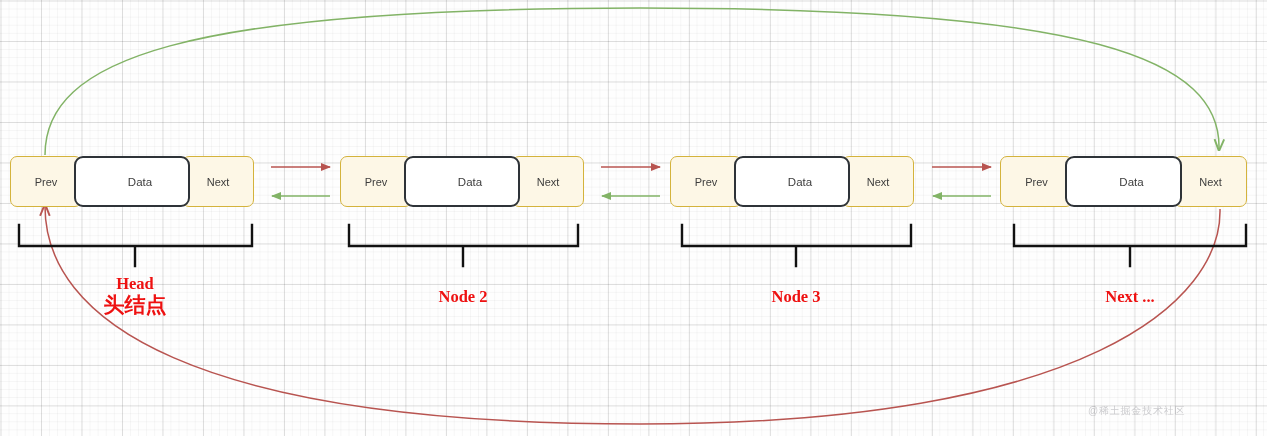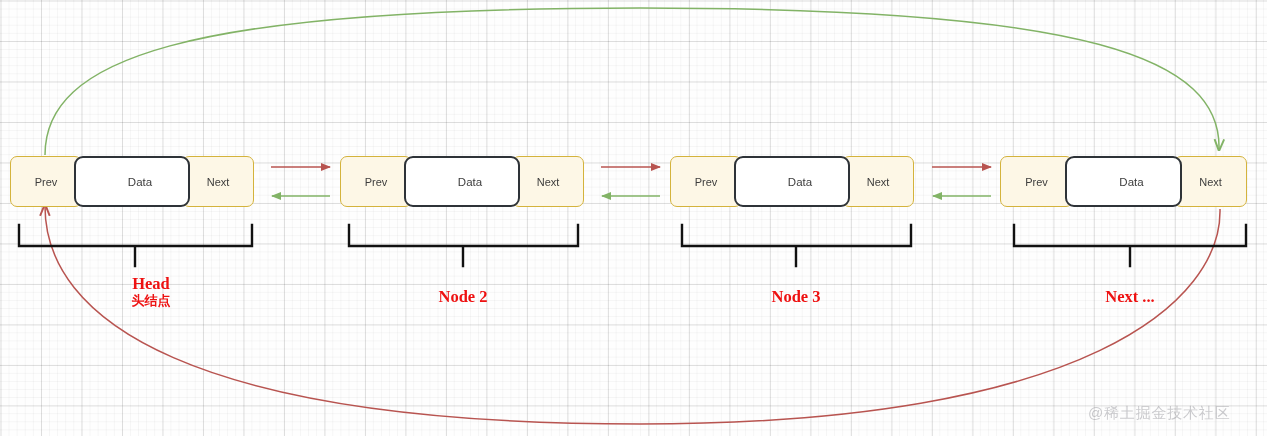--- a/index.html
+++ b/index.html
@@ -71,31 +71,31 @@
     font-family: "Liberation Serif", serif;
     font-weight: bold;
     color: #ee1111;
     text-align: center;
     white-space: nowrap;
     line-height: 1.18;
     font-size: 16.5px;
   }
   .label .cn {
     display: block;
-    font-size: 13px;
+    font-size: 21px;
   }
   .watermark {
     position: absolute;
     white-space: nowrap;
     color: rgba(120,120,130,0.38);
     font-family: "Liberation Sans", sans-serif;
     pointer-events: none;
   }
   .wm-a { font-size: 15.5px; letter-spacing: 0.4px; }
-  .wm-b { font-size: 15px; letter-spacing: 0.8px; }
+  .wm-b { font-size: 10px; letter-spacing: 0.8px; }
 </style>
 </head>
 <body>
 
 <div id="canvas">
 
   <svg id="svg-layer" viewBox="0 0 1267 436" xmlns="http://www.w3.org/2000/svg">
     <defs>
       <marker id="ah-red" viewBox="0 0 10 10" refX="9" refY="5" markerWidth="7" markerHeight="7" orient="auto-start-reverse">
         <path d="M 0 1 L 10 5 L 0 9 z" fill="#b85450"></path>
@@ -195,21 +195,21 @@
       <span>Prev</span>
     </div>
     <div class="cell-data" style="width:117px;">
       <span>Data</span>
     </div>
     <div class="cell-side" style="width:73px;">
       <span>Next</span>
     </div>
   </div>
 
-  <div class="label" style="left:101px; top:274px; width:100px;">
+  <div class="label" style="left:85px; top:274px; width:100px;">
     <span>Head</span>
     <span class="cn">头结点</span>
   </div>
 
   <div class="label" style="left:413px; top:287px; width:100px;">
     <span>Node 2</span>
   </div>
 
   <div class="label" style="left:746px; top:287px; width:100px;">
     <span>Node 3</span>

